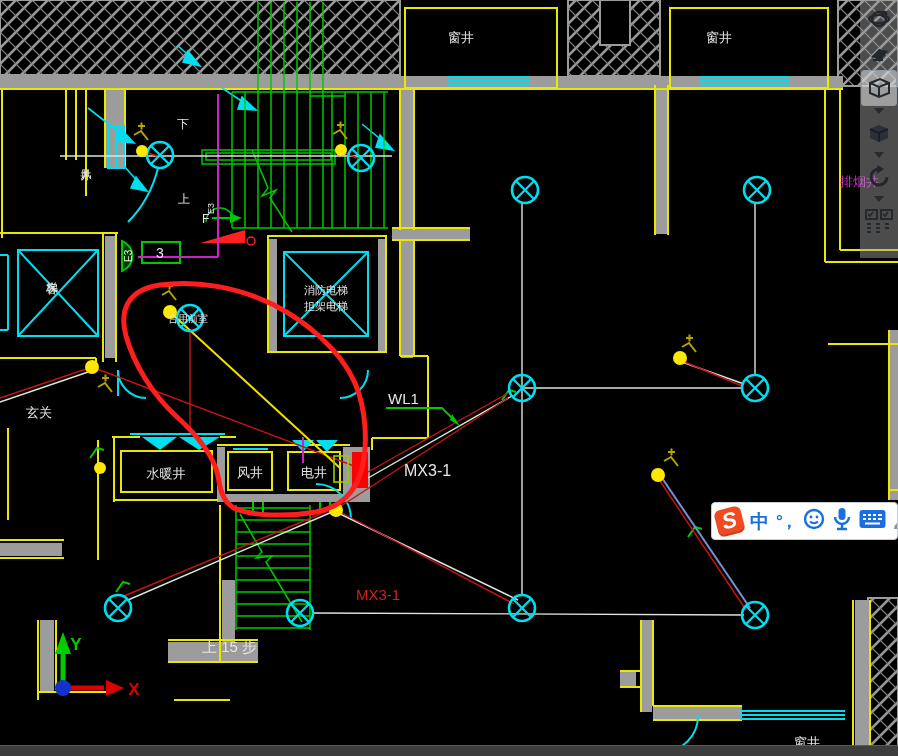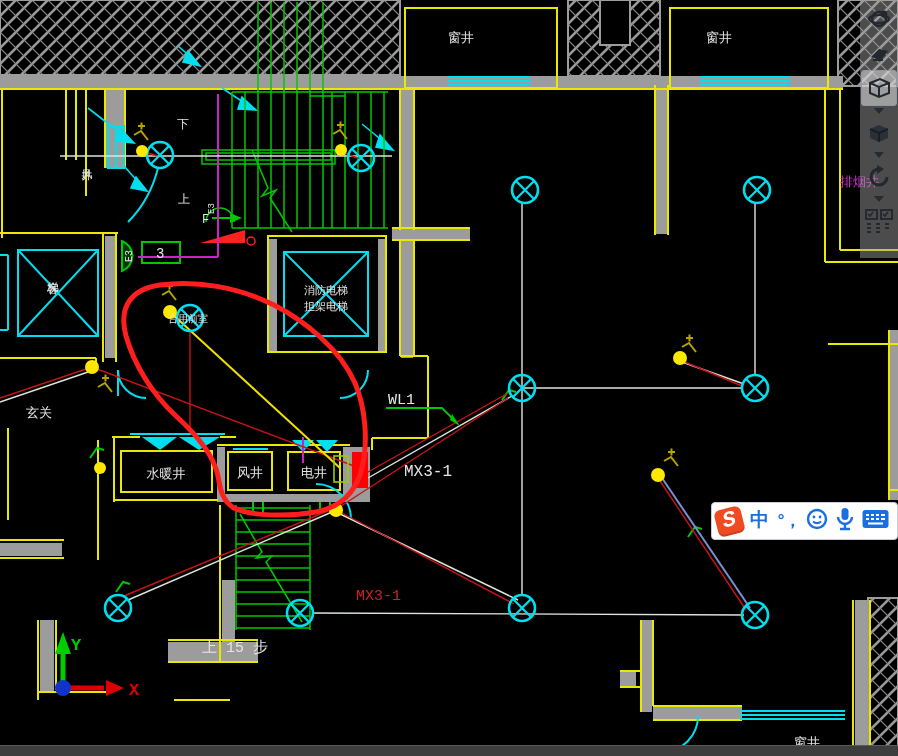--- a/index.html
+++ b/index.html
@@ -1,17 +1,17 @@
 <!DOCTYPE html>
 <html><head>
 <meta charset="utf-8">
 <style>
   html,body{margin:0;padding:0;background:#000;}
   .stage{position:relative;width:898px;height:756px;background:#000;overflow:hidden;
-         font-family:Liberation Mono, monospace;}
+         font-family:Liberation Sans, sans-serif;}
   .stage svg{position:absolute;left:0;top:0;}
   
   .navbar{position:absolute;right:0;top:0;width:38px;height:258px;
           background:rgba(158,158,158,0.48);display:flex;flex-direction:column;
           align-items:center;padding-top:2px;box-sizing:border-box;}
   .navbtn{width:34px;height:34px;display:flex;align-items:center;justify-content:center;}
   .navbtn.active{background:rgba(225,225,225,0.55);border:1px solid #8f9aa6;border-radius:3px;}
   .nav-arrow{width:0;height:0;border-left:5px solid transparent;border-right:5px solid transparent;
              border-top:6px solid #262b33;margin:2px 0;}
   .navbar svg{position:static;}

